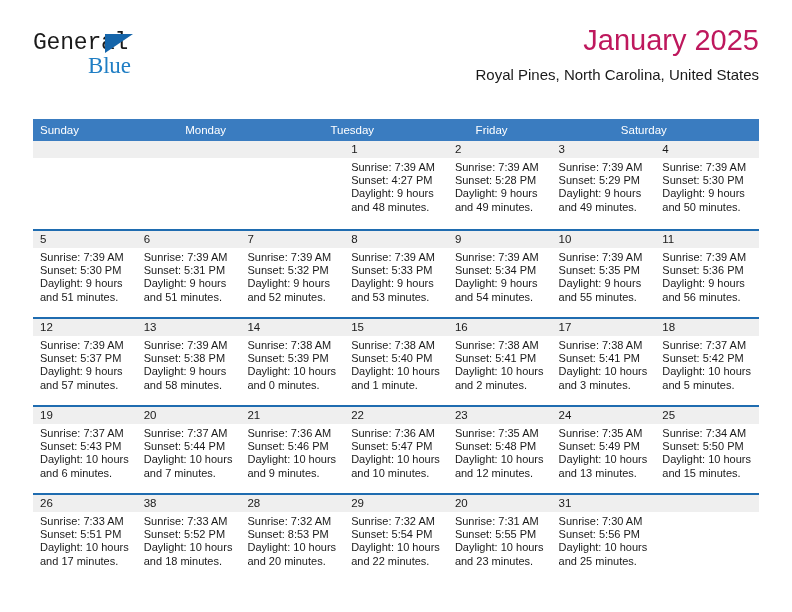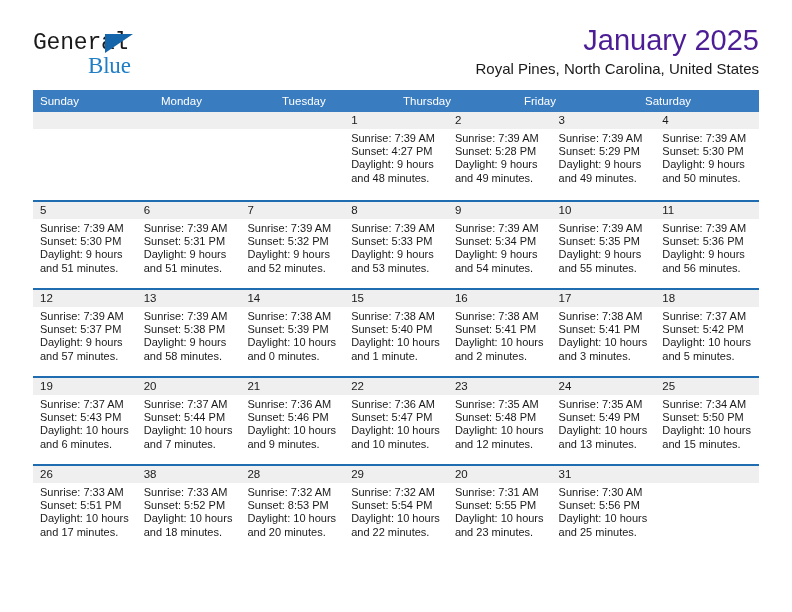--- a/index.html
+++ b/index.html
@@ -68,37 +68,37 @@
   }
   .title-block {
     position: absolute;
     right: 0;
     top: 0;
     text-align: right;
   }
   .month-title {
     font-size: 29px;
     line-height: 36px;
-    color: #4c1d95;
+    color: #be185d;
     font-weight: normal;
     white-space: nowrap;
   }
   .location {
     font-size: 15px;
     line-height: 22px;
     color: #1a1a1a;
-    margin-top: 0;
+    margin-top: 6px;
     white-space: nowrap;
   }
 
   
   .calendar {
     position: absolute;
     left: 33px;
-    top: 90px;
+    top: 119px;
     width: 726px;
   }
   .weekday-row {
     display: flex;
     background: #3a7cc0;
     height: 22px;
   }
   .weekday {
     flex: 1 1 0;
     color: #ffffff;
@@ -166,21 +166,20 @@
       <div class="location">Royal Pines, North Carolina, United States</div>
     </div>
 
   </div>
 
   <div class="calendar">
     <div class="weekday-row" id="weekday-row">
         <div class="weekday">Sunday</div>
         <div class="weekday">Monday</div>
         <div class="weekday">Tuesday</div>
-        <div class="weekday">Thursday</div>
         <div class="weekday">Friday</div>
         <div class="weekday">Saturday</div>
       </div>
     <div id="weeks-container">
         <div class="week-row first">
           <div class="day-cell empty">
             <div class="day-number-band"></div>
           </div>
           <div class="day-cell empty">
             <div class="day-number-band"></div>

